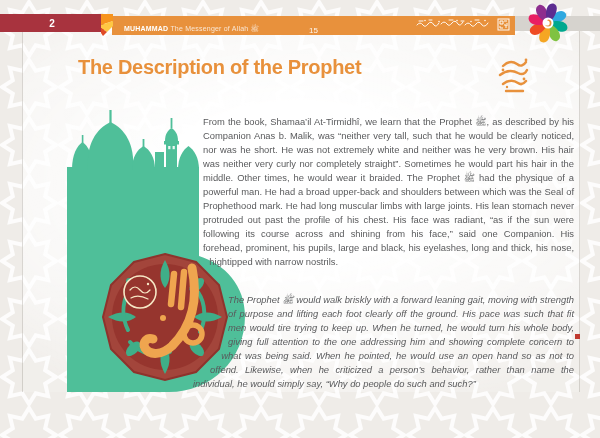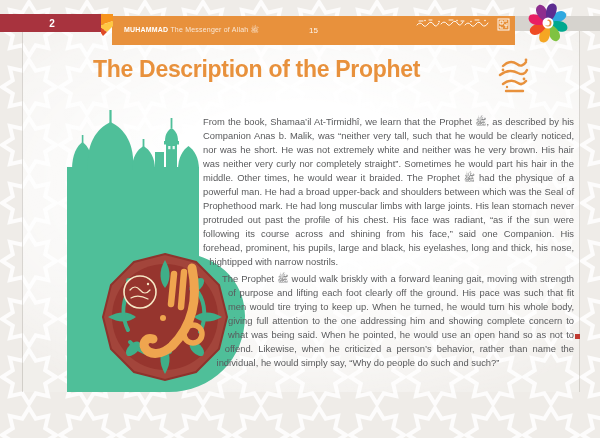--- a/index.html
+++ b/index.html
@@ -15,50 +15,50 @@
     background: radial-gradient(ellipse 75% 65% at 50% 42%,
       rgba(255,255,255,0.98) 35%, rgba(255,255,255,0.55) 78%, rgba(255,255,255,0.15) 100%);
     border-left:1px solid rgba(120,110,100,0.25);
     border-right:1px solid rgba(120,110,100,0.25); }
 
   
   .hdr-left { position:absolute; left:0; top:14px; width:104px; height:18px;
     background:#A8333E; z-index:3; display:flex; align-items:center; justify-content:center; }
   .hdr-left .num { color:#fff; font-weight:bold; font-size:10px; }
   .hdr-ribbon { position:absolute; left:100px; top:13px; z-index:4; }
-  .hdr-orange { position:absolute; left:112px; top:16px; width:403px; height:29px;
-    background:#E8913C; z-index:3; display:flex; align-items:center; }
+  .hdr-orange { position:absolute; left:112px; top:16px; width:403px; height:19px;
+    background:#E8913C; z-index:3; display:flex; align-items:flex-end; }
   .hdr-booktitle { margin-left:12px; font-size:7px; color:rgba(255,255,255,0.78);
     letter-spacing:0.2px; white-space:nowrap; }
   .hdr-booktitle b { color:#fff; font-weight:bold; }
   .hdr-pagenum { position:absolute; left:50%; transform:translateX(-50%);
     color:rgba(255,255,255,0.9); font-size:8px; }
   .hdr-callig { position:absolute; right:24px; top:2px; }
   .hdr-seal { position:absolute; right:5px; top:1.5px; }
   .hdr-gray { position:absolute; left:515px; top:16px; width:85px; height:15px;
     background:#D6D3CE; z-index:3; }
   .logo-wrap { position:absolute; left:527px; top:2px; z-index:5; }
 
   
-  .page-title { position:absolute; left:93px; top:56px; z-index:4;
-    color:#E8913C; font-weight:bold; font-size:23px; letter-spacing:-0.3px; white-space:nowrap; }
+  .page-title { position:absolute; left:78px; top:56px; z-index:4;
+    color:#E8913C; font-weight:bold; font-size:20px; letter-spacing:-0.3px; white-space:nowrap; }
   .title-salawat { position:absolute; left:497px; top:56px; z-index:4; }
 
   
   .mosque-wrap { position:absolute; left:65px; top:108px; z-index:2; }
   .medallion-wrap { position:absolute; left:100px; top:252px; z-index:3; }
 
   
   .content { position:absolute; left:28px; top:115px; width:546px; z-index:4;
     font-size:9.4px; line-height:14px; color:#595A5C; text-align:justify; }
   .illu-spacer { float:left; width:200px; height:272px;
     shape-outside: polygon(0 0,169px 0,169px 133px,149px 140px,172px 152px,185px 168px,
       196px 185px,199px 197px,196px 215px,186px 235px,170px 252px,150px 264px,125px 271px,0 271px);
     shape-margin:6px; }
-  .content p.para2 { margin-top:3px; }
+  .content p.para2 { margin-top:24px;font-style:italic; }
 
   .red-marker { position:absolute; left:575px; top:334px; width:5px; height:5px;
     background:#C03A30; z-index:4; }
 </style>
 </head>
 <body>
 
 <div id="stage">
 
   <svg id="bg-pattern" width="600" height="438" xmlns="http://www.w3.org/2000/svg">

